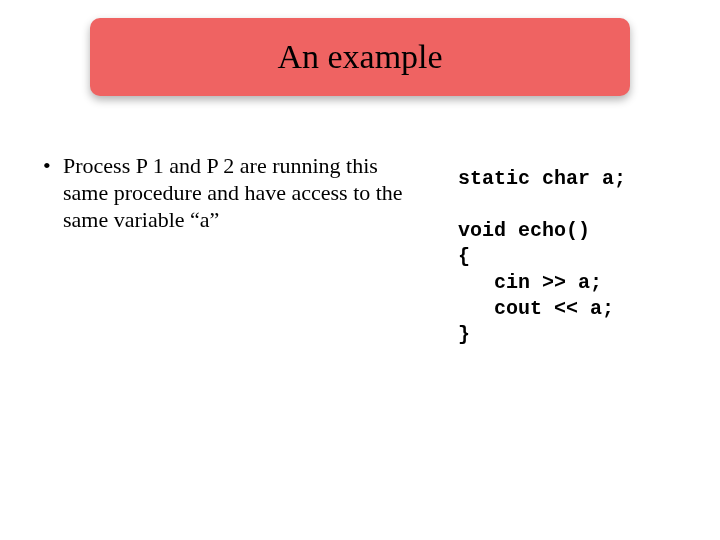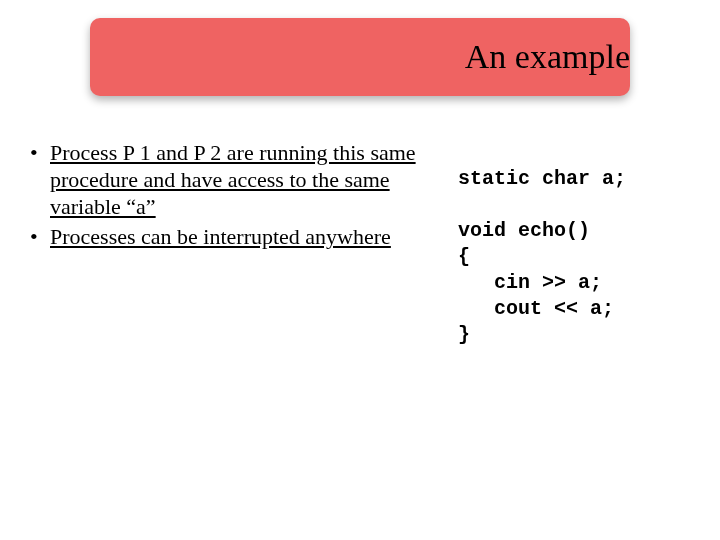--- a/index.html
+++ b/index.html
@@ -22,21 +22,21 @@
     position: absolute;
     top: 18px;
     left: 90px;
     width: 540px;
     height: 78px;
     background: #ef6362;
     border-radius: 10px;
     box-shadow: 0 4px 8px rgba(0,0,0,0.3);
     display: flex;
     align-items: center;
-    justify-content: flex-end;
+    justify-content: center;
   }
   .title-text {
     font-size: 34px;
     color: #000;
   }
   .body-area {
     position: absolute;
     top: 140px;
     left: 28px;
     right: 28px;
@@ -46,23 +46,22 @@
     width: 400px;
     padding-right: 10px;
   }
   .right-col {
     flex: 1;
     padding-left: 20px;
     padding-top: 6px;
   }
   ul.bullets {
     list-style: none;
-    margin: 0;
+    margin: 13px;
     padding: 0;
-    text-decoration: underline;
   }
   ul.bullets li {
     position: relative;
     padding-left: 22px;
     font-size: 22px;
     line-height: 1.22;
     margin-bottom: 4px;
   }
   ul.bullets li::before {
     content: "•";
@@ -87,21 +86,20 @@
 <div class="slide">
 
   <div class="title-box">
     <span class="title-text">An example</span>
   </div>
 
   <div class="body-area">
     <div class="left-col">
       <ul class="bullets">
         <li>Process P 1 and P 2 are running this same procedure and have access to the same variable “a”</li>
-        <li>Processes can be interrupted anywhere</li>
       </ul>
     </div>
     <div class="right-col">
       <div class="code"><span>static char a;</span>
 <span></span>
 <span>void echo()</span>
 <span>{</span>
 <span>   cin &gt;&gt; a;</span>
 <span>   cout &lt;&lt; a;</span>
 <span>}</span></div>

